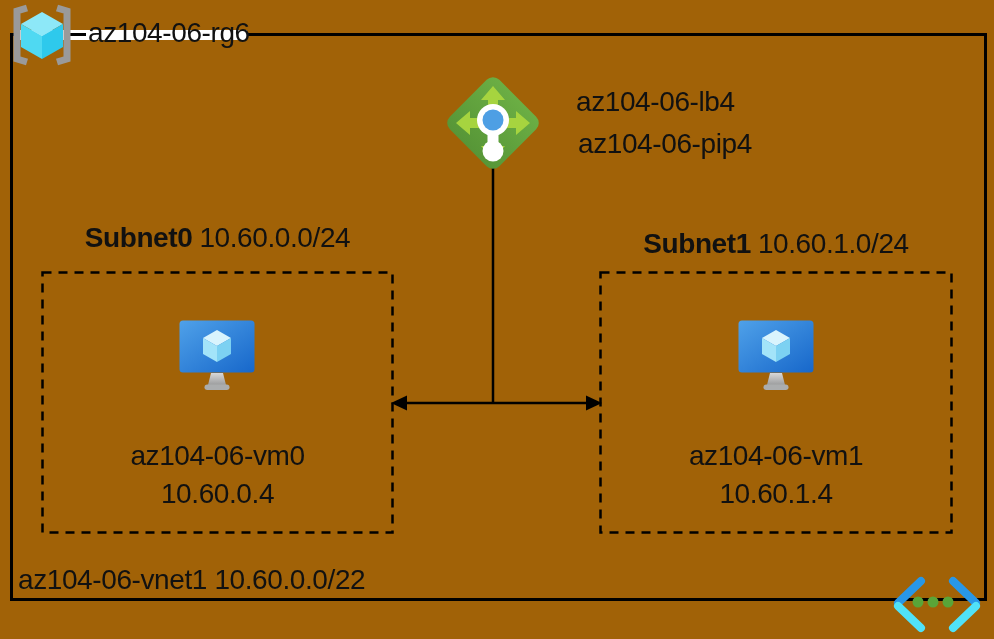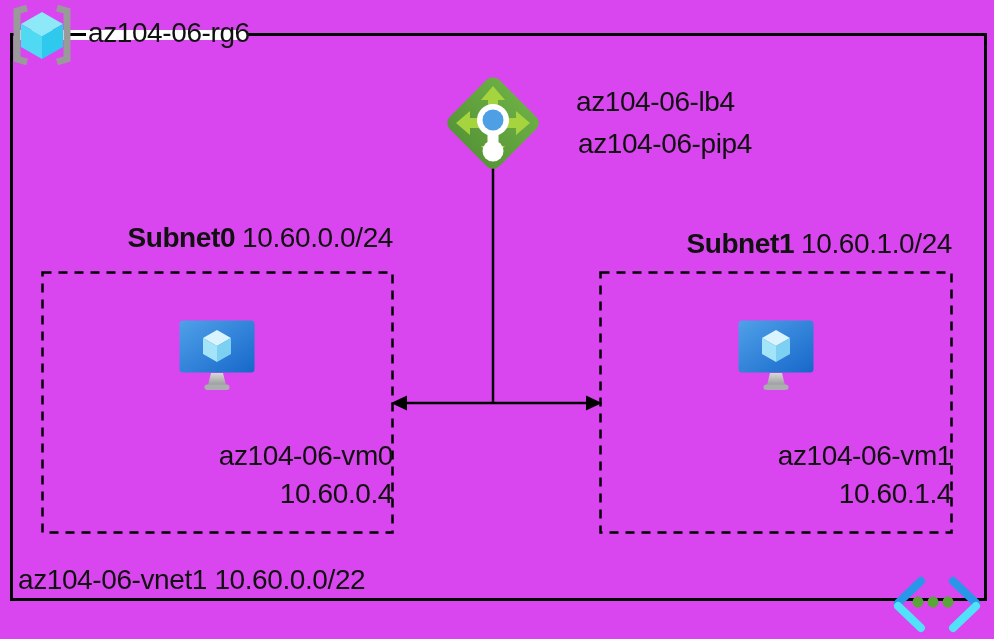--- a/index.html
+++ b/index.html
@@ -1,22 +1,22 @@
 <!DOCTYPE html>
 <html><head>
 <meta charset="utf-8">
 <style>
   html,body{margin:0;padding:0;background:#fff;}
   .canvas{
-    position:relative;width:994px;height:639px;background:#d946ef;overflow:hidden;
+    position:relative;width:994px;height:639px;background:#a16207;overflow:hidden;
     font-family:"Liberation Sans",sans-serif;color:#111;
   }
   .abs{position:absolute;}
   .label{font-size:28px;letter-spacing:-0.4px;white-space:nowrap;}
-  .centered{text-align:right;}
+  .centered{text-align:center;}
   .bold{font-weight:bold;}
   .vm-caption{line-height:38px;}
   .cidr{margin-left:7px;}
   svg{display:block;}
 </style>
 </head>
 <body>
 
 <div class="canvas">
 

